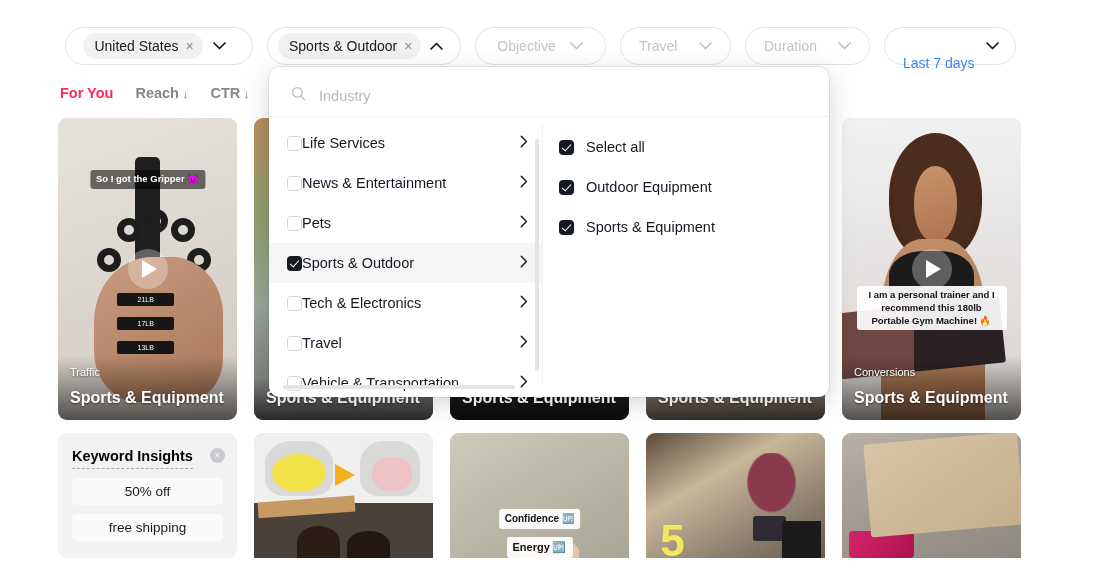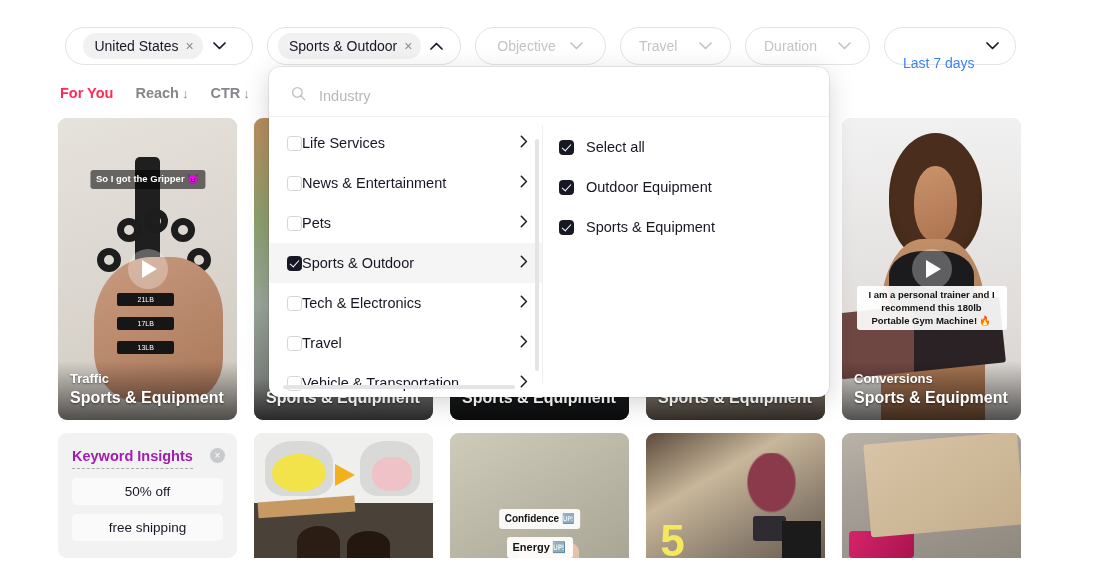--- a/index.html
+++ b/index.html
@@ -69,21 +69,21 @@
   .play::after {
     content: ""; display:block; margin-left: 4px;
     border-left: 15px solid #fff;
     border-top: 9px solid transparent; border-bottom: 9px solid transparent;
   }
   .card-footer {
     position: absolute; left: 0; right: 0; bottom: 0;
     padding: 10px 12px 13px; color: #fff;
     background: linear-gradient(to top, rgba(0,0,0,.62), rgba(0,0,0,0));
   }
-  .card-obj { font-size: 13px; font-weight: bold; margin-bottom: 3px; text-shadow:0 1px 2px rgba(0,0,0,.5); }
+  .card-obj { font-size: 11px; font-weight: normal; margin-bottom: 11px; text-shadow:0 1px 2px rgba(0,0,0,.5); }
   .card-cat { font-size: 16px; font-weight: bold; text-shadow:0 1px 2px rgba(0,0,0,.5); }
 
   .cap {
     position: absolute; left: 50%; transform: translateX(-50%);
     background: rgba(255,255,255,.92); color: #121212;
     font-size: 9.5px; font-weight: bold; padding: 3px 6px; border-radius: 3px;
     text-align: center; line-height: 1.35; white-space: nowrap;
   }
   .cap.dark { background: rgba(0,0,0,.55); color:#fff; }
   .cap.multi { white-space: normal; width: 150px; }
@@ -142,21 +142,21 @@
       background: linear-gradient(150deg,#d8c4a6,#c4ae8c); border-radius:3px; transform: rotate(-5deg);}
   .pc-pink { position:absolute; left:4%; bottom:0; width:36%; height:22%;
       background: linear-gradient(120deg,#d6246a,#a9144e); border-radius: 4px;}
 
   
   .ki-card {
     width: 179px; height: 125px; border-radius: 9px; background: #f2f2f3;
     position: relative; padding: 14px 14px 0; flex: none; overflow: hidden;
   }
   .ki-title {
-    font-size: 14.5px; font-weight: bold; color: #a21caf;
+    font-size: 14.5px; font-weight: bold; color: #000000;
     border-bottom: 1px dashed #a9aaae; display: inline-block; padding-bottom: 4px;
   }
   .ki-close {
     position: absolute; right: 12px; top: 15px; width: 15px; height: 15px;
     border-radius: 50%; background: #c9cacd; color: #fff; font-size: 10px;
     display: flex; align-items: center; justify-content: center; cursor: pointer;
   }
   .ki-tag {
     margin-top: 9px; height: 27px; border-radius: 5px; background: #fafafa;
     display: flex; align-items: center; justify-content: center;

